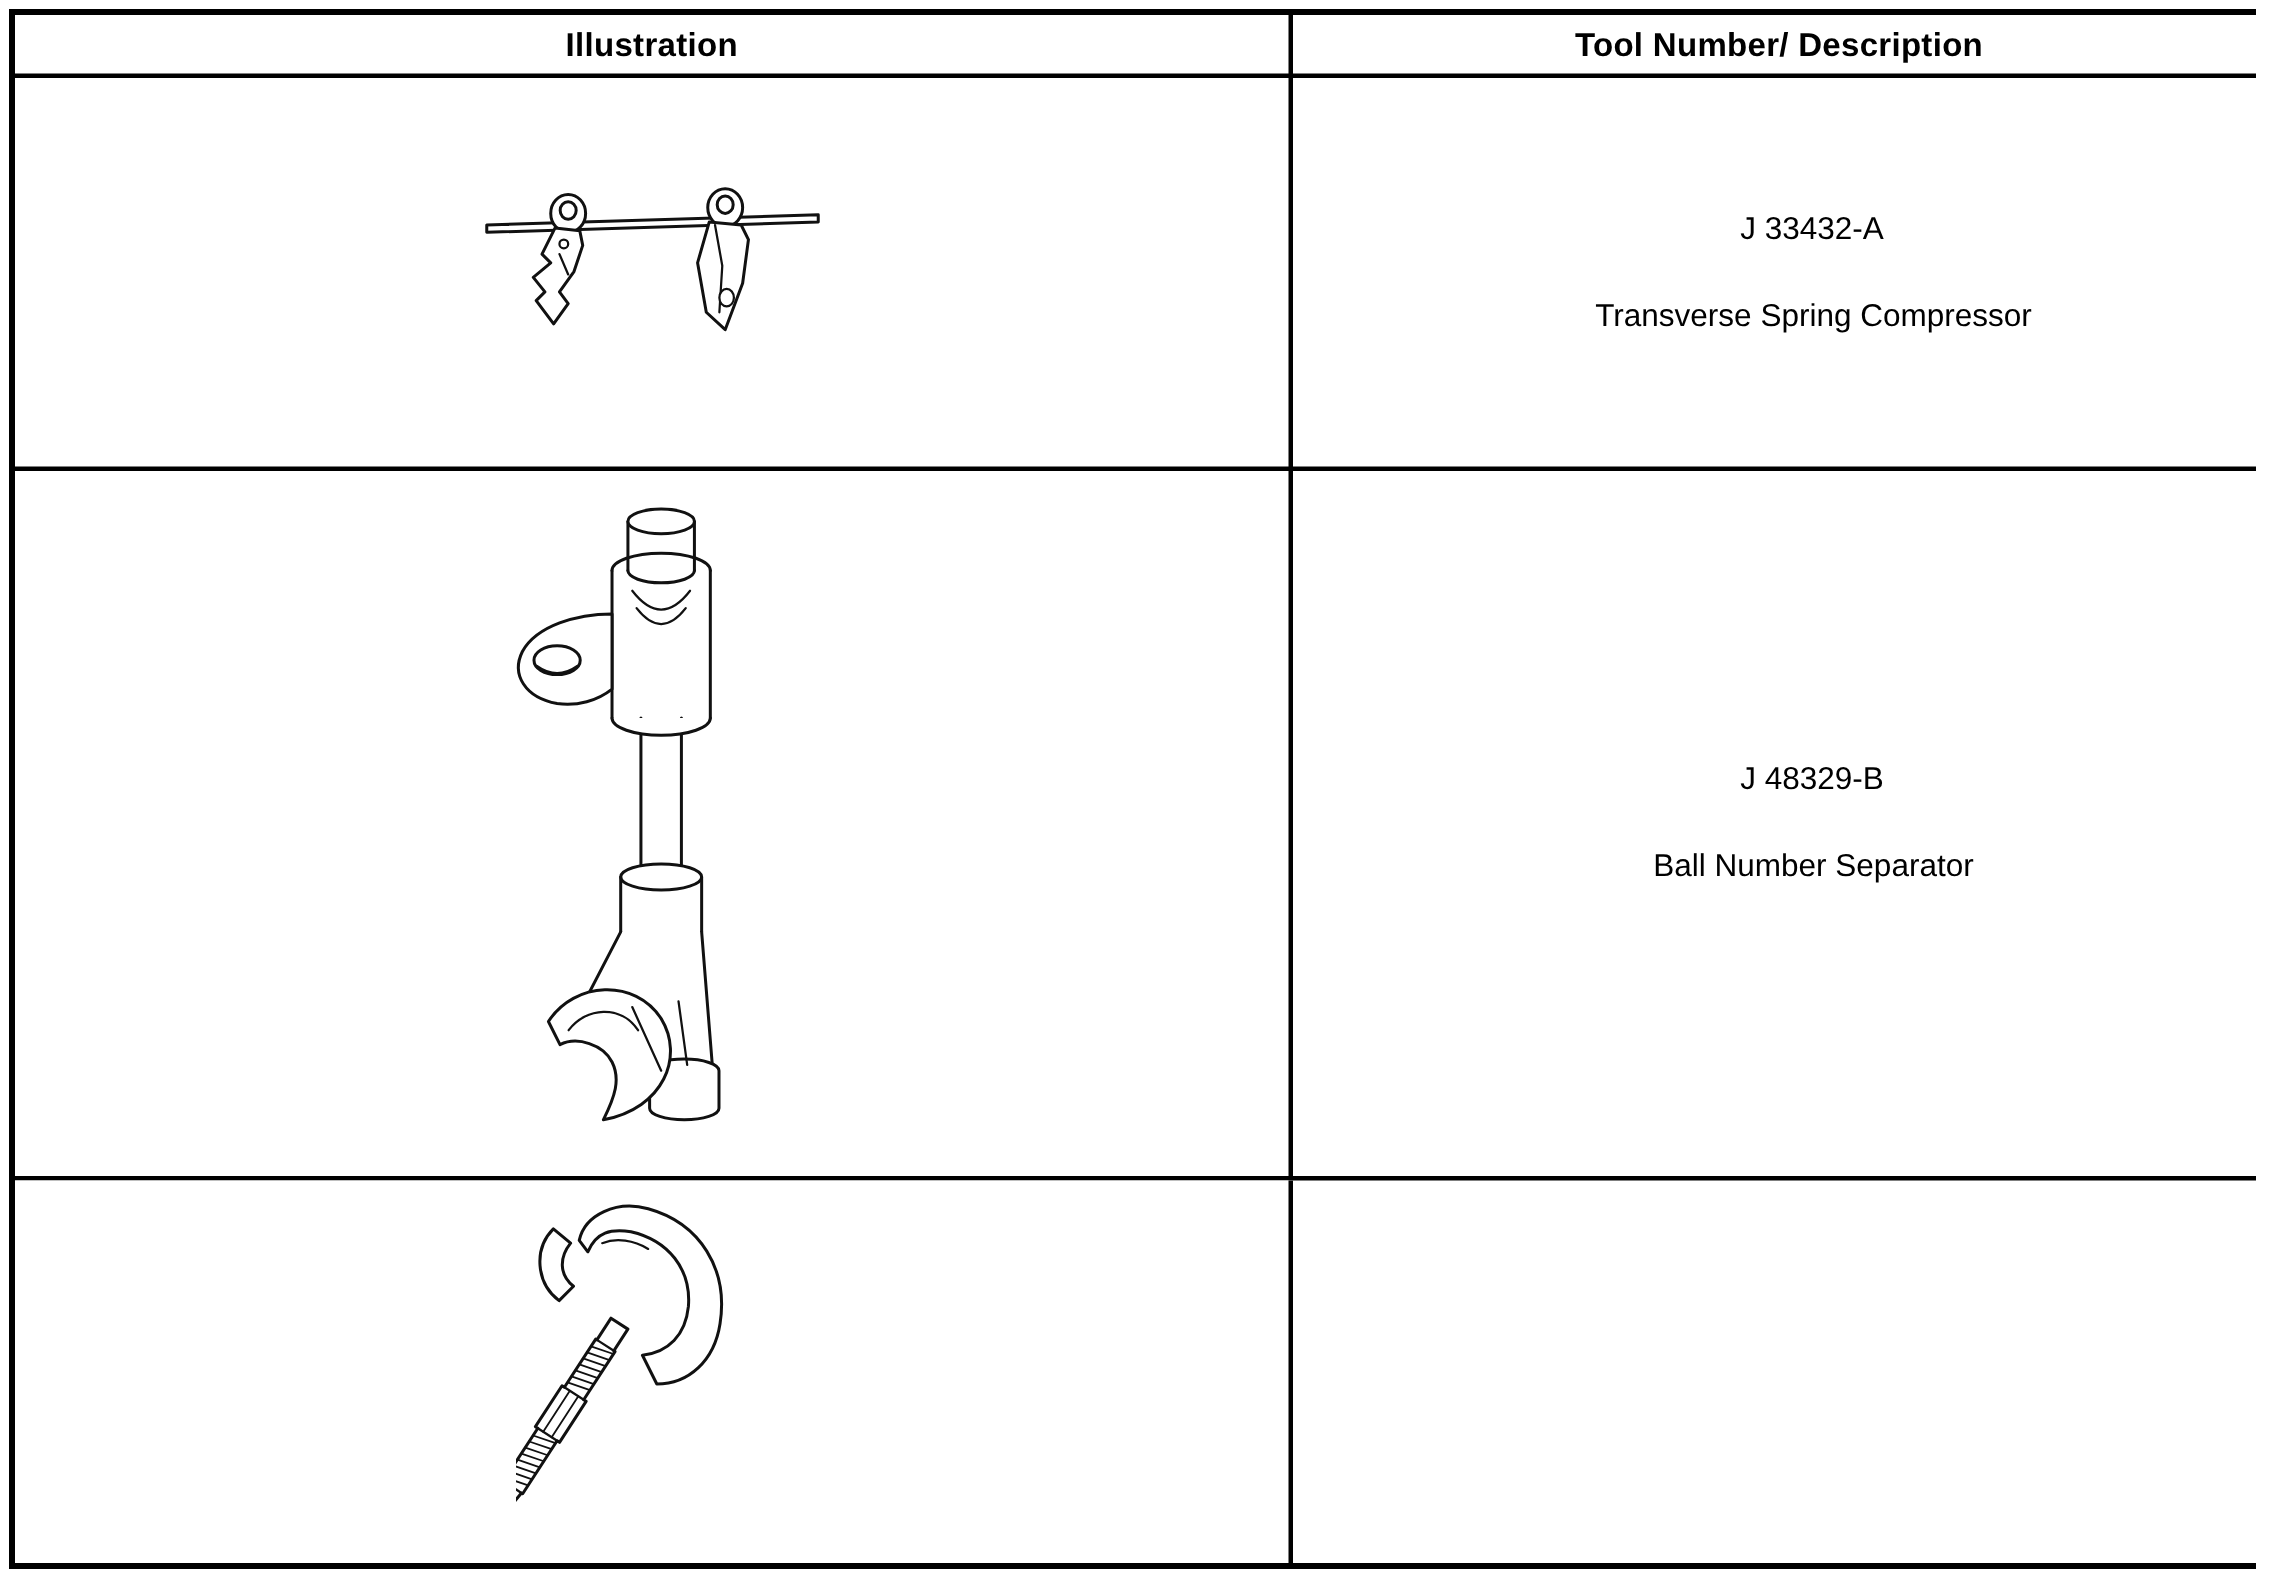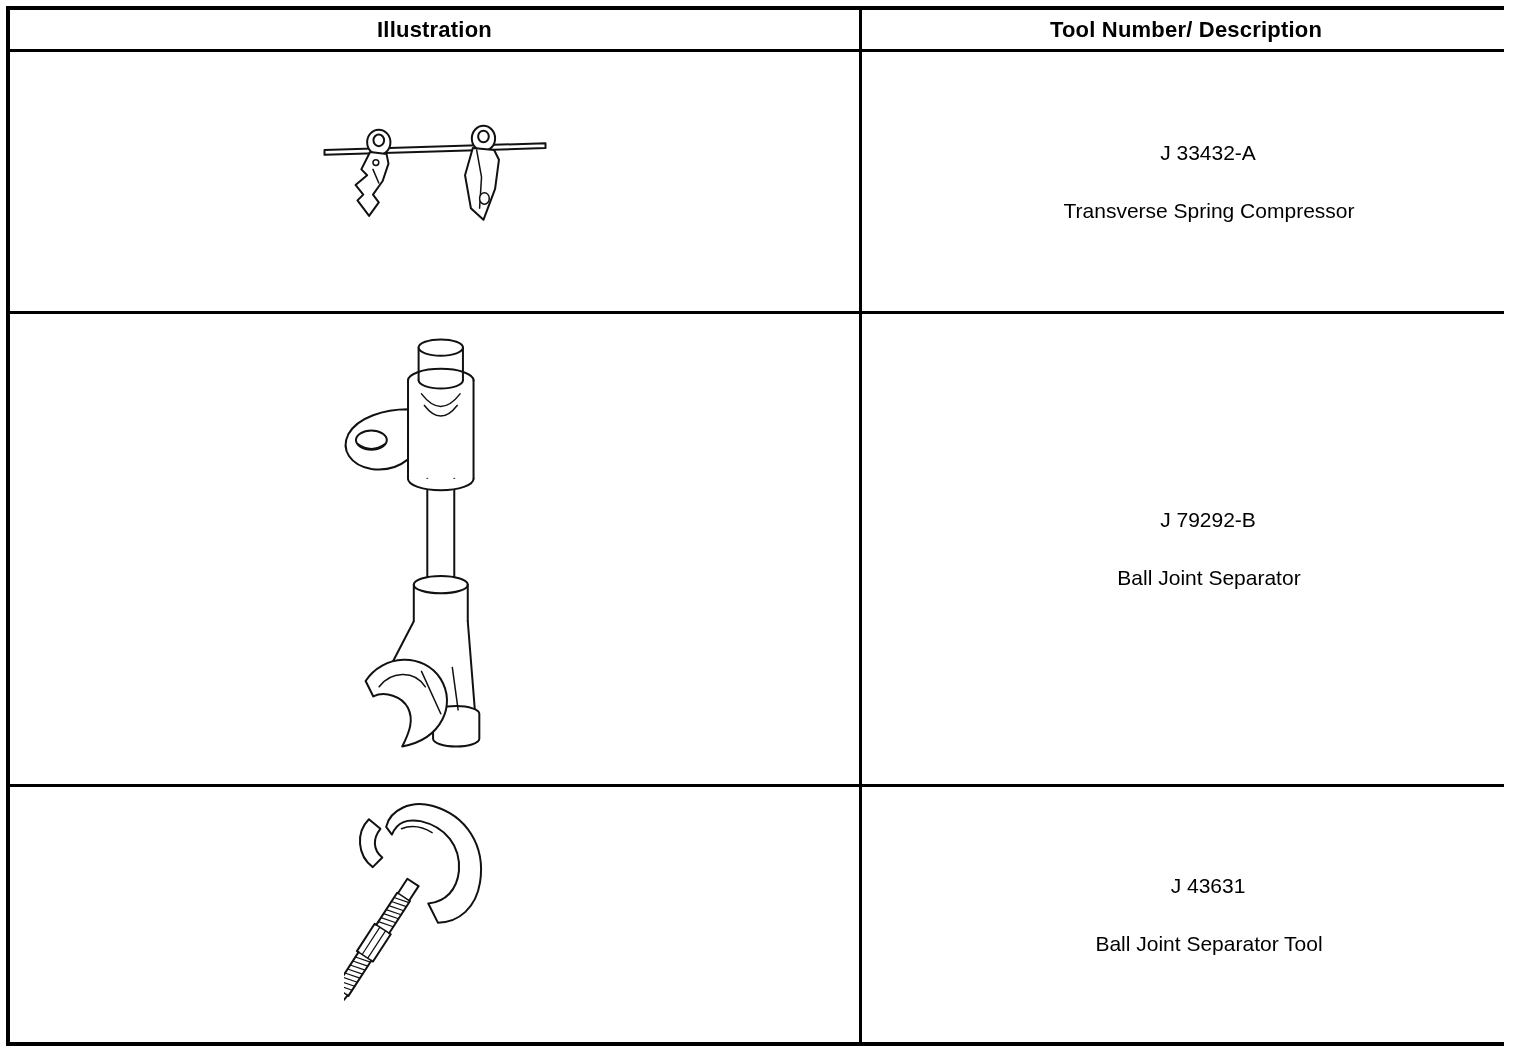--- a/index.html
+++ b/index.html
@@ -135,22 +135,22 @@
         <ellipse cx="44" cy="112" rx="16" ry="10" fill="#ffffff"></ellipse>
         <path d="M30,116 Q44,126 58,116" stroke-width="1.5"></path>
 
         <path d="M93,16 L93,50"></path>
         <path d="M139,16 L139,50"></path>
         <path d="M93,50 A23,8.5 0 0 0 139,50" fill="#ffffff"></path>
         <ellipse cx="116" cy="16" rx="23" ry="8.5" fill="#ffffff"></ellipse>
       </svg>
     </div>
     <div class="cell last-col">
-      <div class="tool-number">J 79292-B</div>
-      <div class="tool-desc">Ball Joint Separator</div>
+      <div class="tool-number">J 48329-B</div>
+      <div class="tool-desc">Ball Number Separator</div>
     </div>
 
     <div class="cell last-row">
       <svg class="illus" width="182" height="230" viewBox="0 0 190 240" fill="none" stroke="#111111" stroke-width="2" stroke-linejoin="round" stroke-linecap="round">
 
         <path d="M30,70 C14,58 12,34 26,20 L38,30 C30,40 30,52 40,60 Z" fill="#ffffff"></path>
 
         <path d="M44,28 C48,10 70,0 92,6 C128,16 148,48 142,86 C138,112 120,128 98,128 L88,108 C106,106 118,94 120,74 C122,48 106,28 80,22 C66,20 56,22 50,36 Z" fill="#ffffff"></path>
         <path d="M60,30 C70,26 82,28 92,34" stroke-width="1.5"></path>
 
@@ -182,19 +182,15 @@
               <path d="M-8,118 L8,114"></path>
               <path d="M-8,123 L8,119"></path>
             <path d="M-8,128 L8,124"></path>
               <path d="M-8,133 L8,129"></path>
           </g>
 
           <path d="M0,136 L0,154" stroke-width="1.2"></path>
         </g>
       </svg>
     </div>
-    <div class="cell last-col last-row">
-      <div class="tool-number">J 43631</div>
-      <div class="tool-desc">Ball Joint Separator Tool</div>
-    </div>
 
   </div>
 </div>
 
 </body></html>

